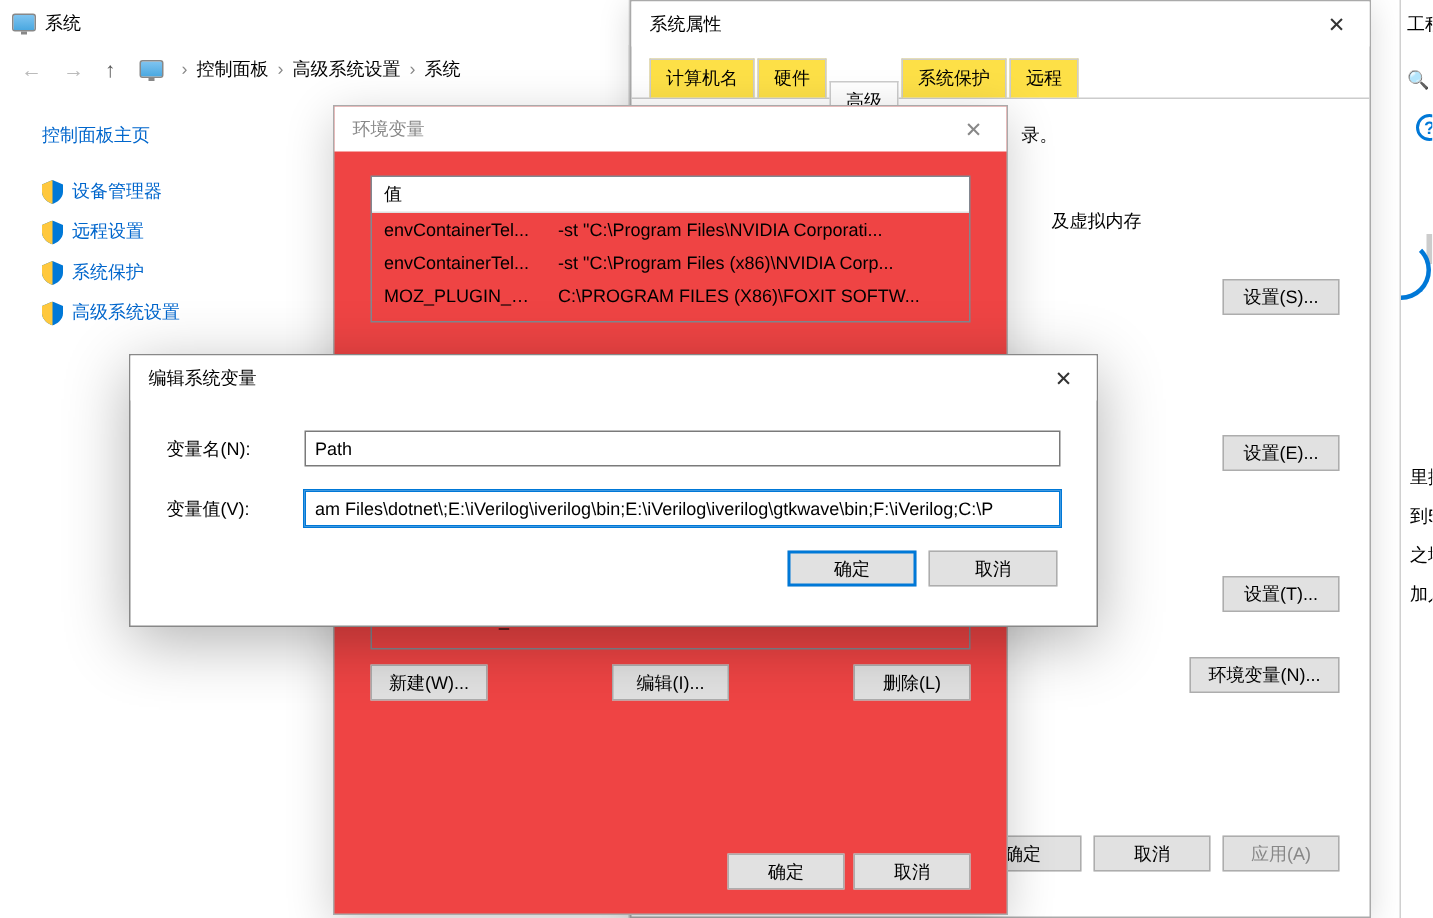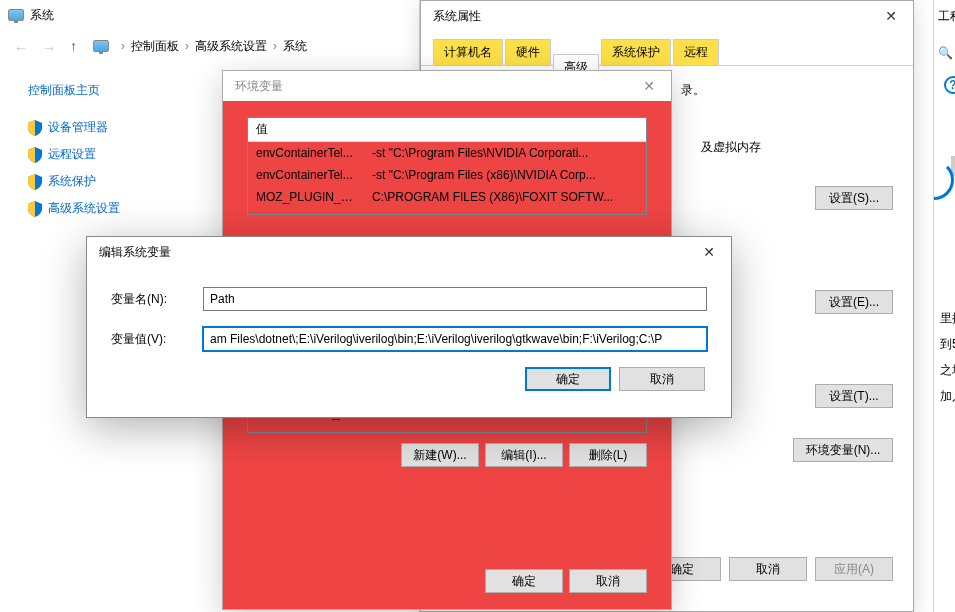--- a/index.html
+++ b/index.html
@@ -204,21 +204,21 @@
     }
     .var-cell-value {
       flex: 1;
       padding: 2px 8px;
       white-space: nowrap;
       overflow: hidden;
       text-overflow: ellipsis;
     }
     .button-row {
       display: flex;
-      justify-content: flex-end;
+      justify-content: space-between;
       gap: 6px;
       margin-bottom: 20px;
     }
     .envvar-bottom {
       position: absolute;
       bottom: 16px; right: 24px;
       display: flex;
       gap: 6px;
     }
     

